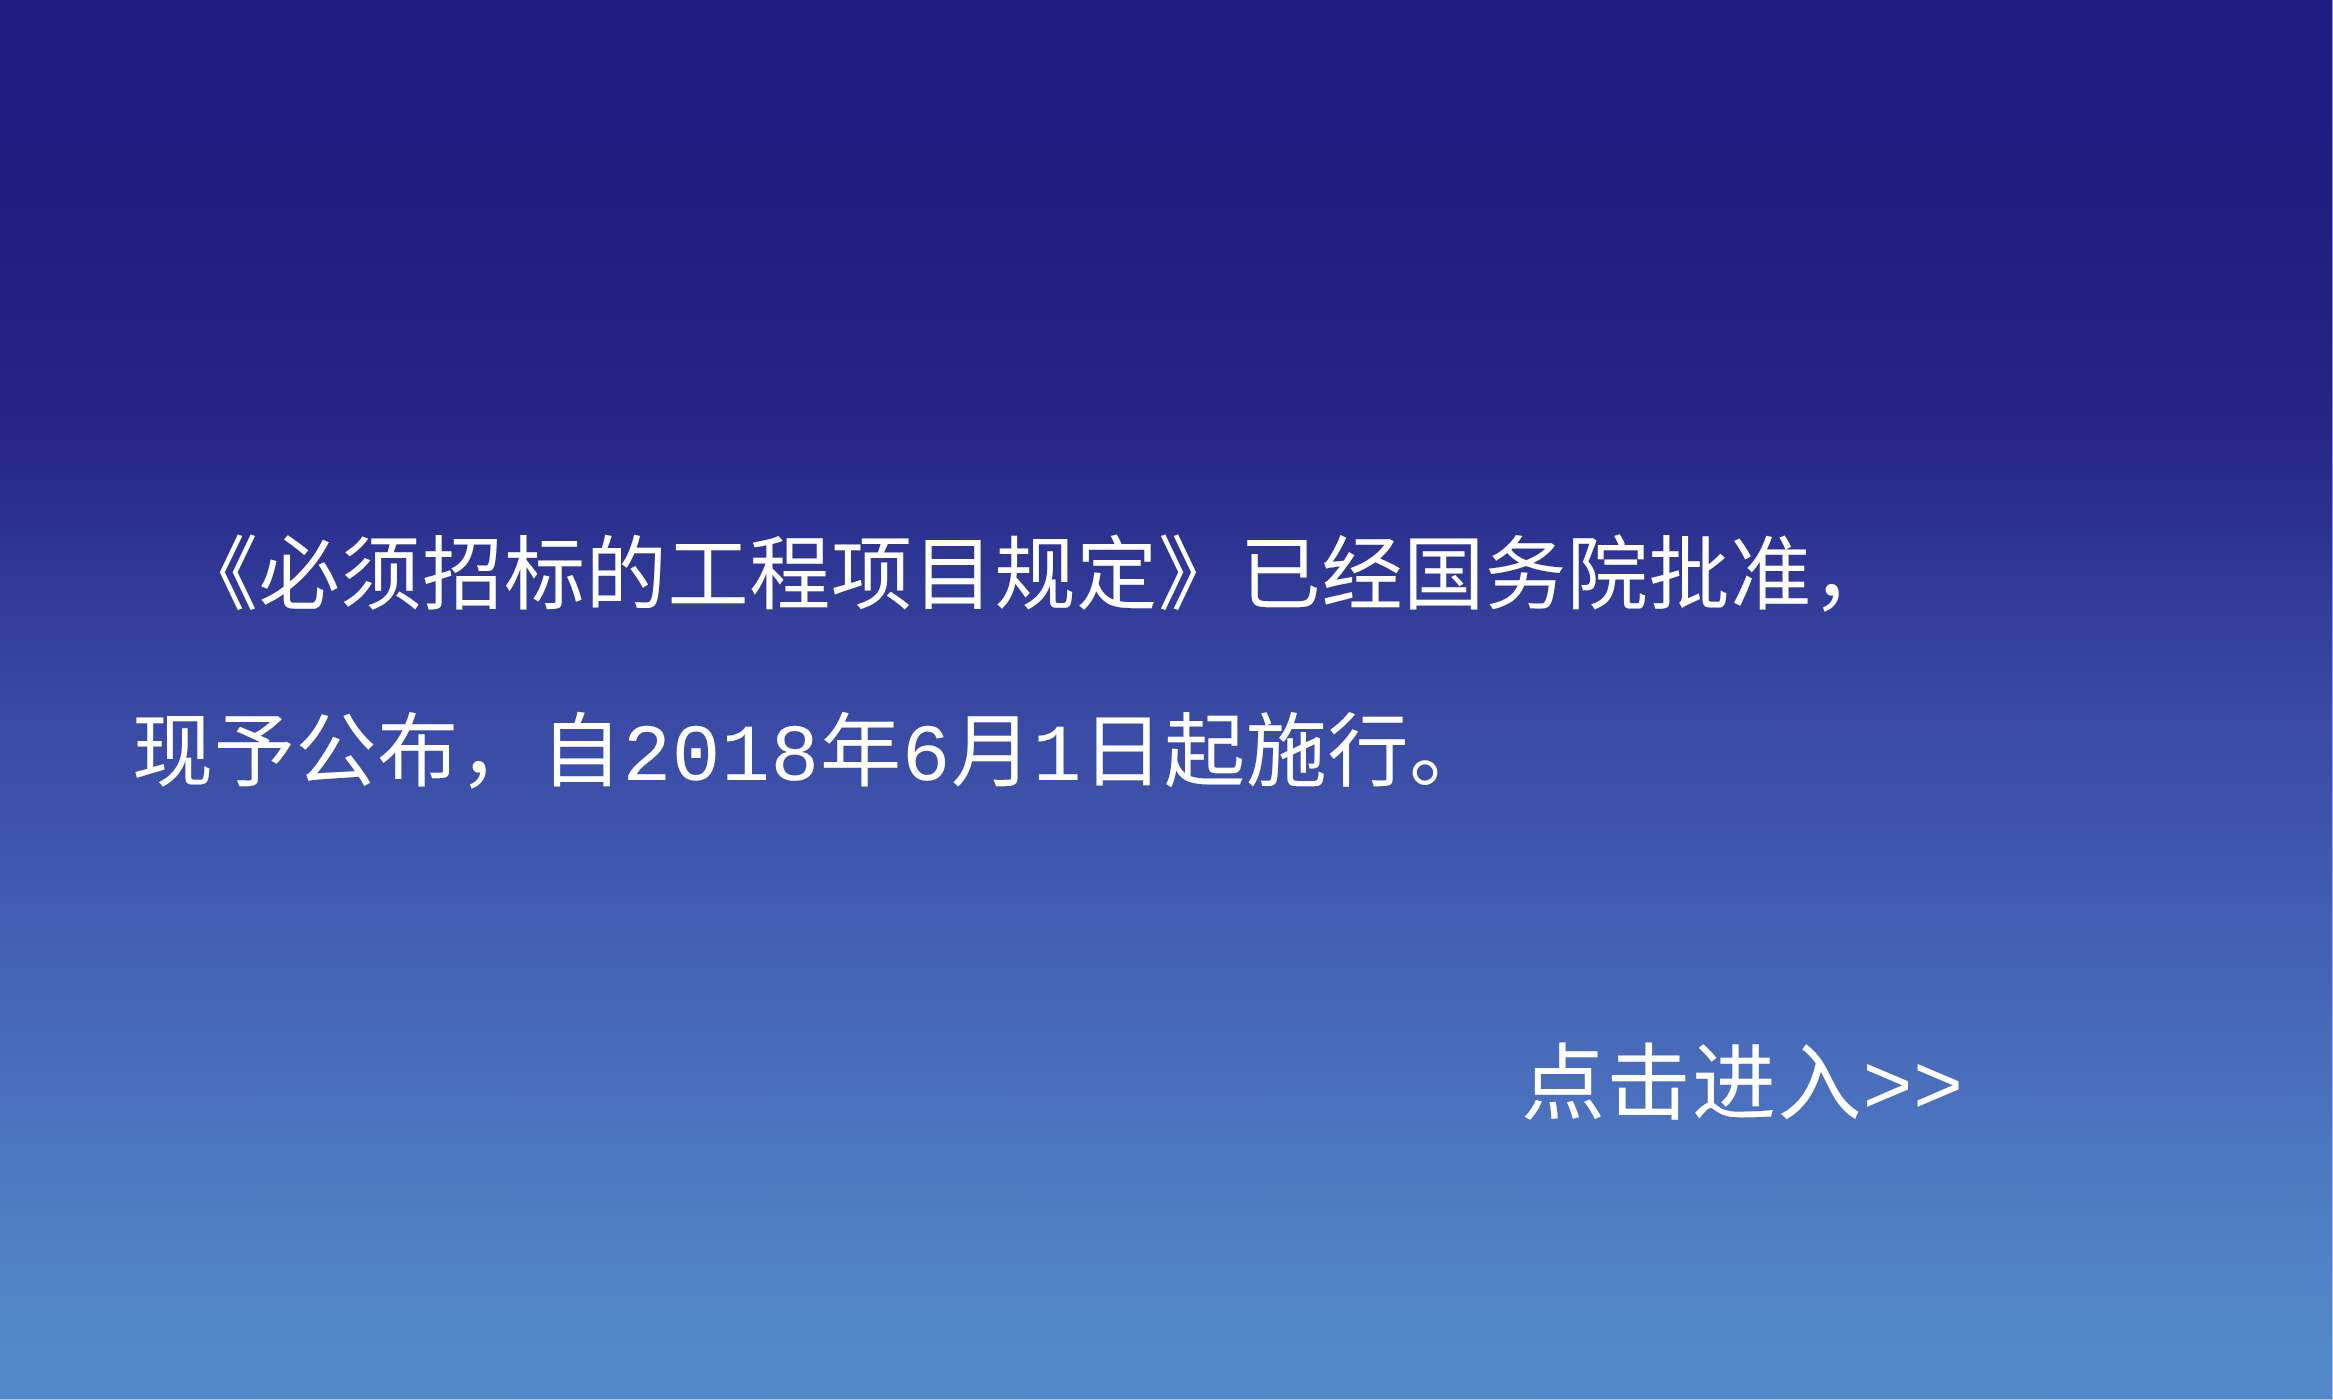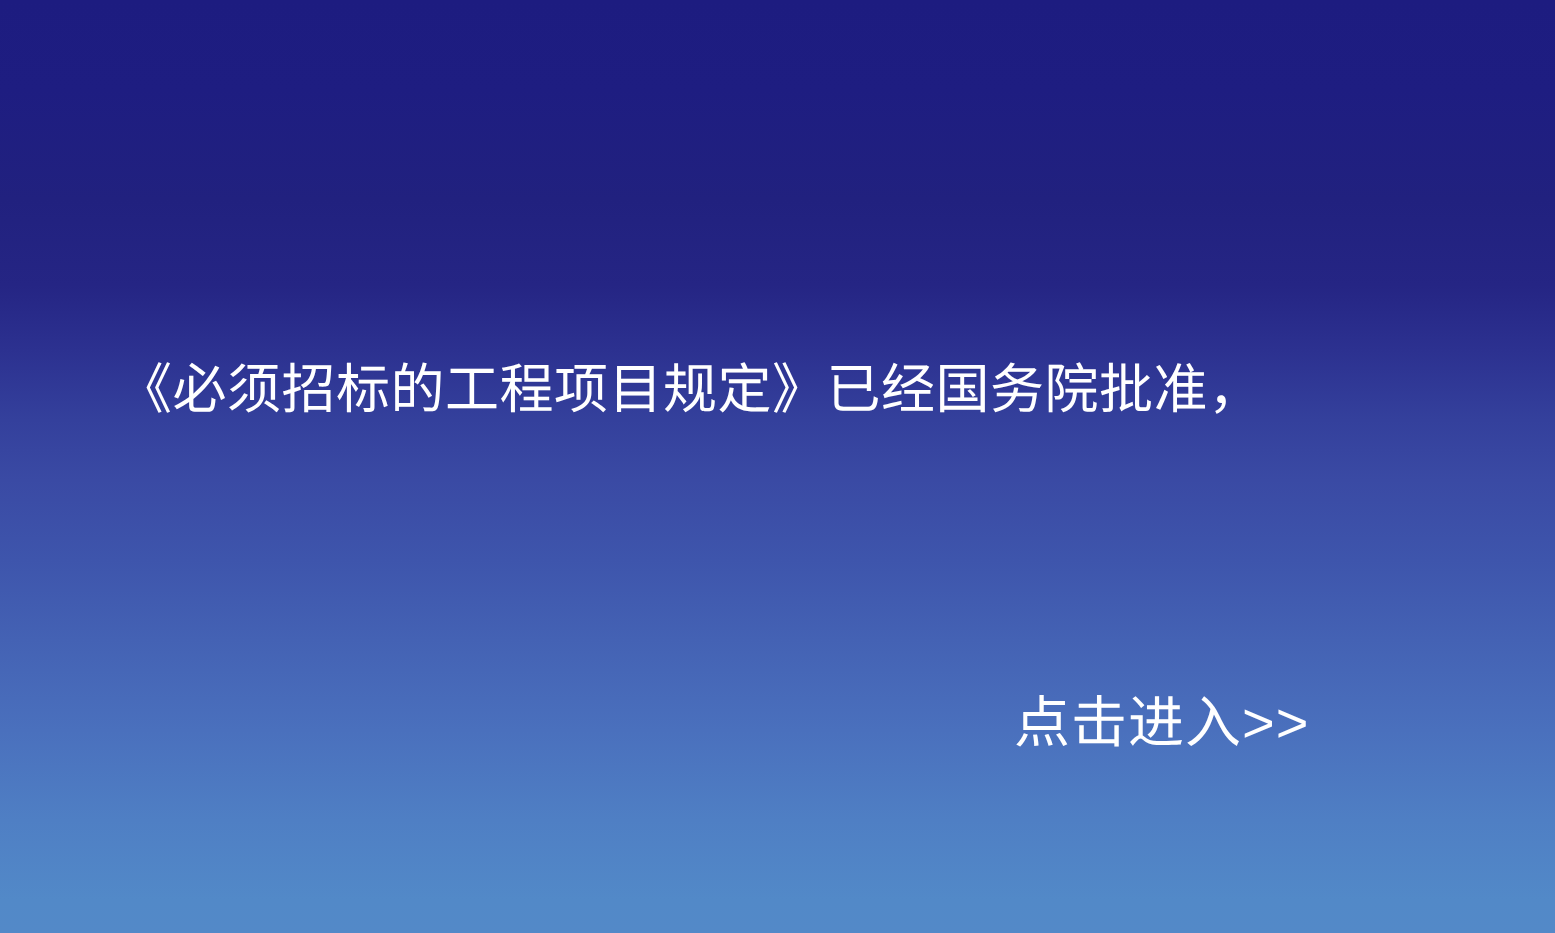--- a/index.html
+++ b/index.html
@@ -50,21 +50,21 @@
     width: 1400px;
   }
 
   .announce-line {
     color: #ffffff;
     font-size: 54px;
     line-height: 118px;
     font-weight: 400;
     white-space: nowrap;
     letter-spacing: 0.5px;
-    font-family: Liberation Sans, sans-serif;
+    font-family: Liberation Mono, monospace;
   }
 
   .announce-line.line-1 {
     padding-left: 30px;
   }
 
   .announce-line.line-2 {
     padding-left: 0px;
   }
 
@@ -88,19 +88,20 @@
     font-family: "Liberation Sans", "DejaVu Sans", sans-serif;
   }
 </style>
 </head>
 <body>
 
 <div class="banner">
 
   <div class="announcement">
     <div class="announce-line line-1">《必须招标的工程项目规定》已经国务院批准，</div>
+    <div class="announce-line line-2">现予公布，自2018年6月1日起施行。</div>
   </div>
 
   <div class="cta-wrap">
     <a class="cta-link" href="#">点击进入&gt;&gt;</a>
   </div>
 
 </div>
 
 </body></html>

